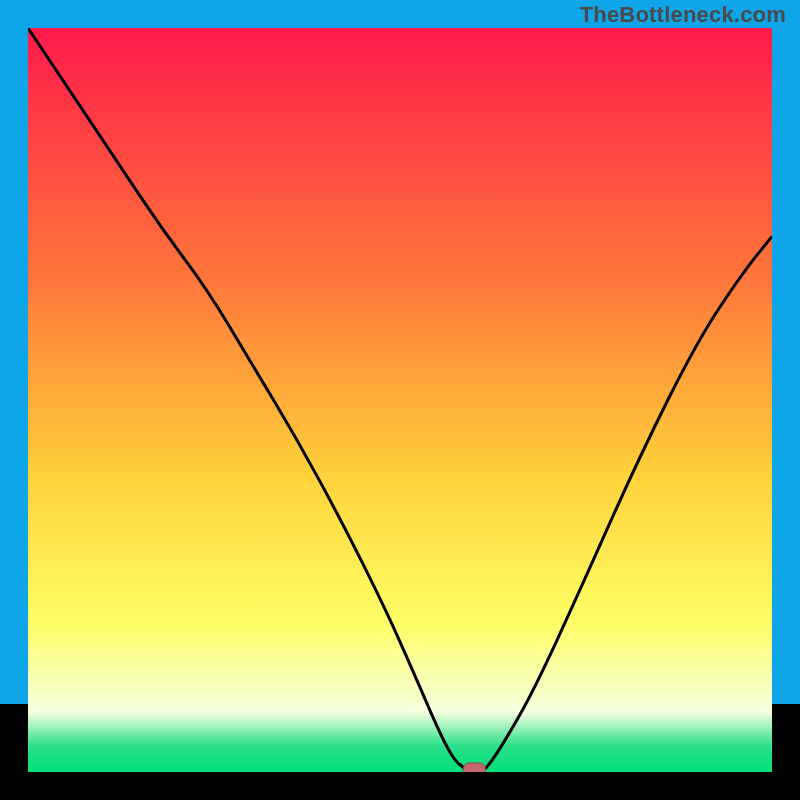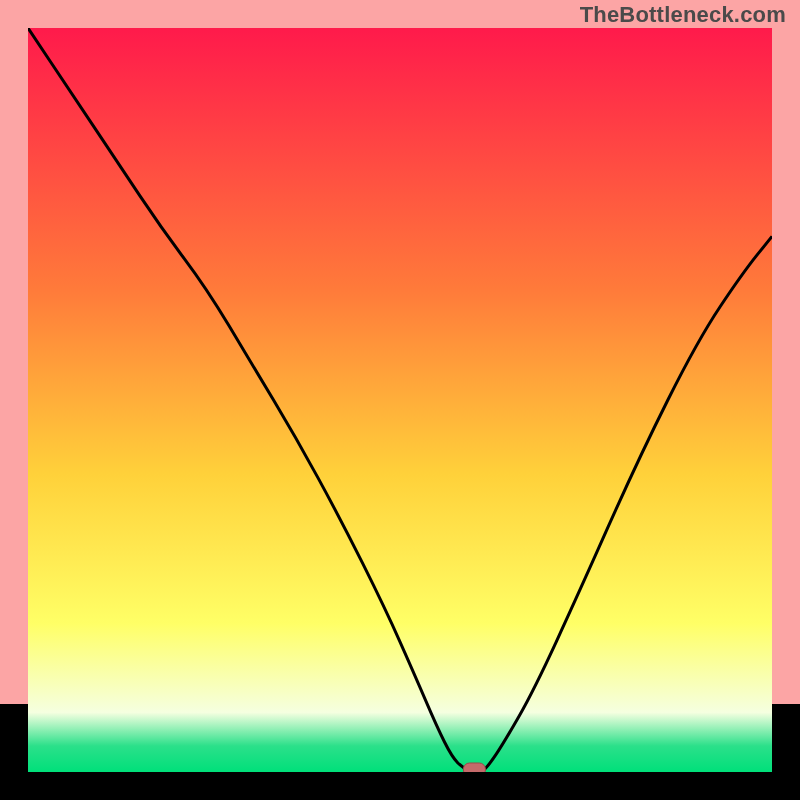--- a/index.html
+++ b/index.html
@@ -8,21 +8,21 @@
     width: 800px;
     height: 800px;
     background: #000;
     overflow: hidden;
     font-family: Arial, Helvetica, sans-serif;
   }
   .outer {
     position: relative;
     width: 800px;
     height: 704px;
-    background: #fca5a5;
+    background: #0ea5e9;
   }
   .watermark {
     position: absolute;
     top: 2px;
     right: 14px;
     color: #4a4a4a;
     font-size: 22px;
     font-weight: 600;
     letter-spacing: 0.2px;
     z-index: 30;

